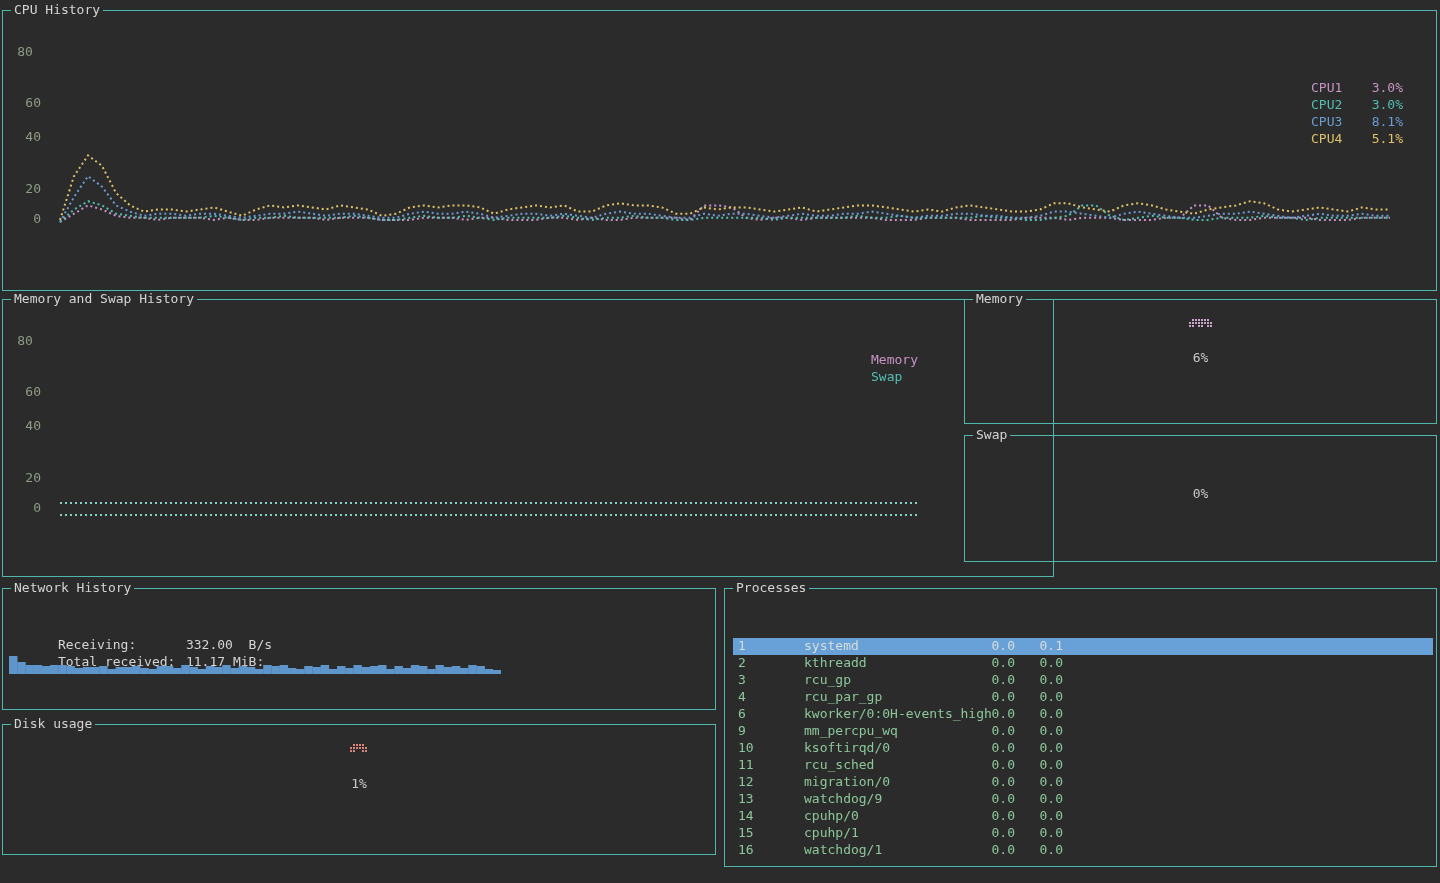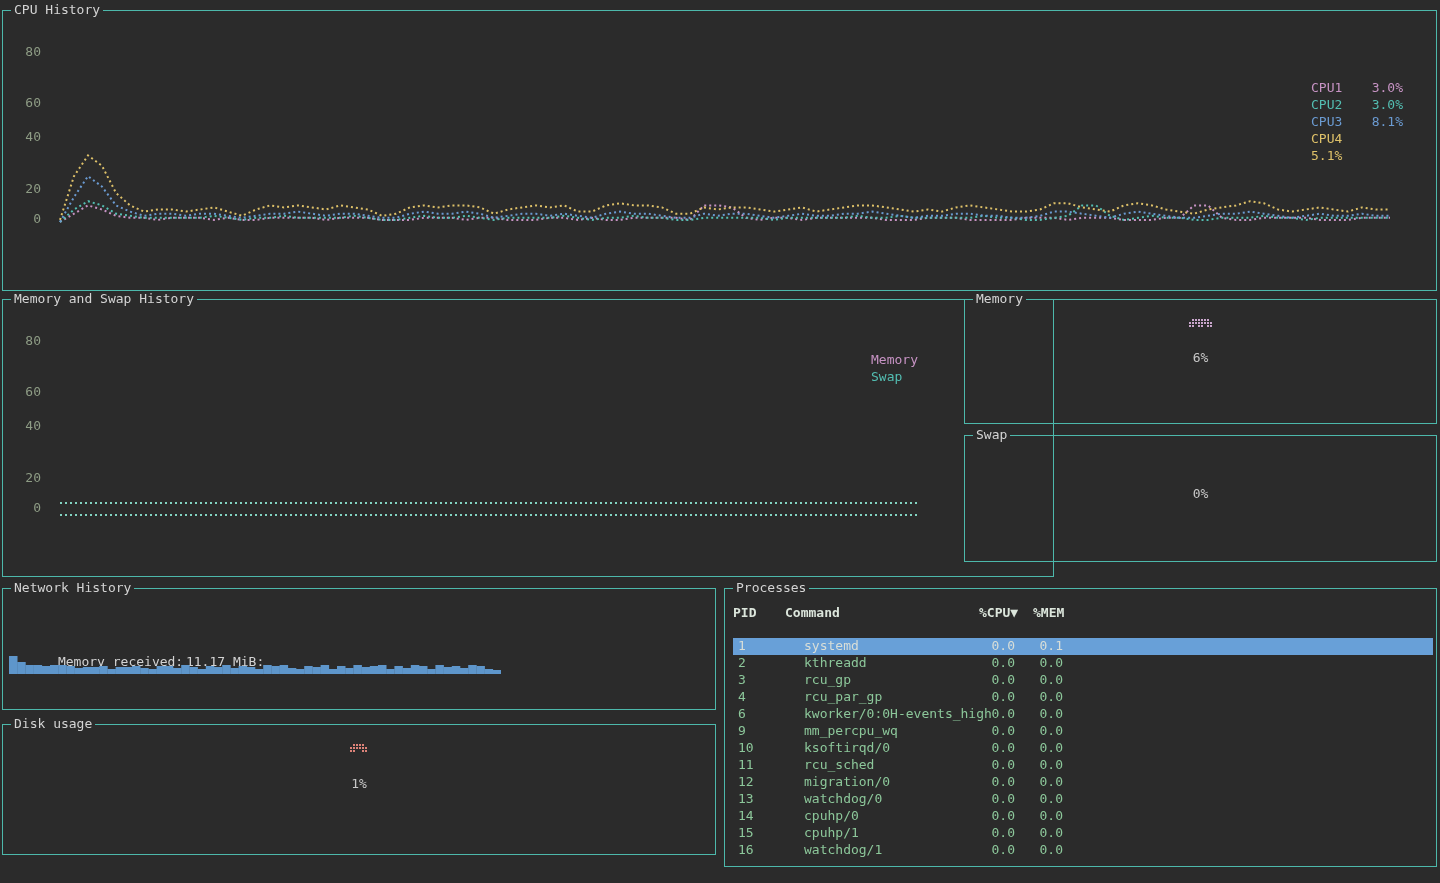--- a/index.html
+++ b/index.html
@@ -20,29 +20,29 @@
   #cpu-panel     { left:2px;   top:10px;  width:1435px; height:281px; }
   #memswap-panel { left:2px;   top:299px; width:1052px;  height:278px; }
   #memory-panel  { left:964px; top:299px; width:473px;  height:125px; }
   #swap-panel    { left:964px; top:435px; width:473px;  height:127px; }
   #network-panel { left:2px;   top:588px; width:714px;  height:122px; }
   #disk-panel    { left:2px;   top:724px; width:714px;  height:131px; }
   #proc-panel    { left:724px; top:588px; width:713px;  height:279px; }
 
   .ytick { position:absolute; left:6px; width:32px; text-align:right;
            color:var(--axis,#8e9c85); line-height:14px; }
-  .yt0{top:34px;} .yt1{top:85px;} .yt2{top:119px;} .yt3{top:171px;} .yt4{top:201px;}
+  .yt0{top:34px;text-align:center;} .yt1{top:85px;} .yt2{top:119px;} .yt3{top:171px;} .yt4{top:201px;}
 
   .chart-svg { position:absolute; left:55px; top:0; }
 
   
   #cpu-legend { position:absolute; left:1308px; top:68px; width:92px; }
   .leg-row { display:flex; justify-content:space-between; height:17px; line-height:17px; }
   .c-cpu1{color:var(--cpu1,#c793c4);} .c-cpu2{color:var(--cpu2,#53beb2);}
-  .c-cpu3{color:var(--cpu3,#6b9bd2);} .c-cpu4{color:var(--cpu4,#dec169);flex-direction:column;}
+  .c-cpu3{color:var(--cpu3,#6b9bd2);} .c-cpu4{color:var(--cpu4,#dec169);}
 
   
   #ms-legend { position:absolute; left:868px; top:51px; }
   #ms-legend div { height:17px; line-height:17px; }
 
   
   .gauge-wrap { position:absolute; left:0; right:0; top:18px; text-align:center; }
   .grow { height:3px; line-height:0; }
   .gdot { display:inline-block; width:2px; height:2px; margin:0 1px 1px 0; }
   .pct { position:absolute; left:0; right:0; text-align:center; color:var(--percent-text,#c8c8c8); }
@@ -132,22 +132,25 @@
     <div class="pct pct-mem">6%</div>
   </section>
 
   <section class="panel" id="swap-panel">
     <span class="panel-title">Swap</span>
     <div class="pct pct-swap">0%</div>
   </section>
 
   <section class="panel" id="network-panel">
     <span class="panel-title">Network History</span>
+    <div class="net-line" id="net-l1">
+      <span class="lbl">Receiving:</span><span>332.00  B/s</span>
+    </div>
     <div class="net-line" id="net-l2">
-      <span class="lbl">Memory received:</span><span>11.17 MiB:</span>
+      <span class="lbl">Total received:</span><span>11.17 MiB:</span>
     </div>
     <svg id="net-spark" width="492" height="20">
         <rect x="0.0" y="2.0" width="8.5" height="18" fill="#5e96cb"></rect>
         <rect x="8.2" y="8.0" width="8.5" height="12" fill="#5e96cb"></rect>
         <rect x="16.4" y="11.0" width="8.5" height="9" fill="#5e96cb"></rect>
         <rect x="24.6" y="11.0" width="8.5" height="9" fill="#5e96cb"></rect>
         <rect x="32.8" y="12.0" width="8.5" height="8" fill="#5e96cb"></rect>
         <rect x="41.0" y="11.0" width="8.5" height="9" fill="#5e96cb"></rect>
         <rect x="49.2" y="11.0" width="8.5" height="9" fill="#5e96cb"></rect>
         <rect x="57.4" y="12.0" width="8.5" height="8" fill="#5e96cb"></rect>
@@ -211,26 +214,20 @@
     <div class="gauge-wrap" id="disk-gauge">
         <div class="grow"><span class="gdot"></span><span class="gdot" style="background: rgb(221, 131, 121);"></span><span class="gdot" style="background: rgb(221, 131, 121);"></span><span class="gdot" style="background: rgb(221, 131, 121);"></span><span class="gdot" style="background: rgb(221, 131, 121);"></span><span class="gdot"></span></div>
         <div class="grow"><span class="gdot" style="background: rgb(221, 131, 121);"></span><span class="gdot" style="background: rgb(221, 131, 121);"></span><span class="gdot" style="background: rgb(221, 131, 121);"></span><span class="gdot" style="background: rgb(221, 131, 121);"></span><span class="gdot" style="background: rgb(221, 131, 121);"></span><span class="gdot" style="background: rgb(221, 131, 121);"></span></div>
         <div class="grow"><span class="gdot" style="background: rgb(221, 131, 121);"></span><span class="gdot" style="background: rgb(221, 131, 121);"></span><span class="gdot"></span><span class="gdot"></span><span class="gdot" style="background: rgb(221, 131, 121);"></span><span class="gdot" style="background: rgb(221, 131, 121);"></span></div>
       </div>
     <div class="pct pct-disk">1%</div>
   </section>
 
   <section class="panel" id="proc-panel">
     <span class="panel-title">Processes</span>
-    <div id="proc-header">
-      <span class="ph-pid">PID</span>
-      <span class="ph-cmd">Command</span>
-      <span class="ph-cpu">%CPU▼</span>
-      <span class="ph-mem">%MEM</span>
-    </div>
     <div id="proc-rows">
         <div class="prow sel">
           <span class="p-pid">1</span>
           <span class="p-cmd">systemd</span>
           <span class="p-cpu">0.0</span>
           <span class="p-mem">0.1</span>
         </div>
         <div class="prow">
           <span class="p-pid">2</span>
           <span class="p-cmd">kthreadd</span>
@@ -274,21 +271,21 @@
           <span class="p-mem">0.0</span>
         </div>
         <div class="prow">
           <span class="p-pid">12</span>
           <span class="p-cmd">migration/0</span>
           <span class="p-cpu">0.0</span>
           <span class="p-mem">0.0</span>
         </div>
         <div class="prow">
           <span class="p-pid">13</span>
-          <span class="p-cmd">watchdog/0</span>
+          <span class="p-cmd">watchdog/9</span>
           <span class="p-cpu">0.0</span>
           <span class="p-mem">0.0</span>
         </div>
         <div class="prow">
           <span class="p-pid">14</span>
           <span class="p-cmd">cpuhp/0</span>
           <span class="p-cpu">0.0</span>
           <span class="p-mem">0.0</span>
         </div>
         <div class="prow">

